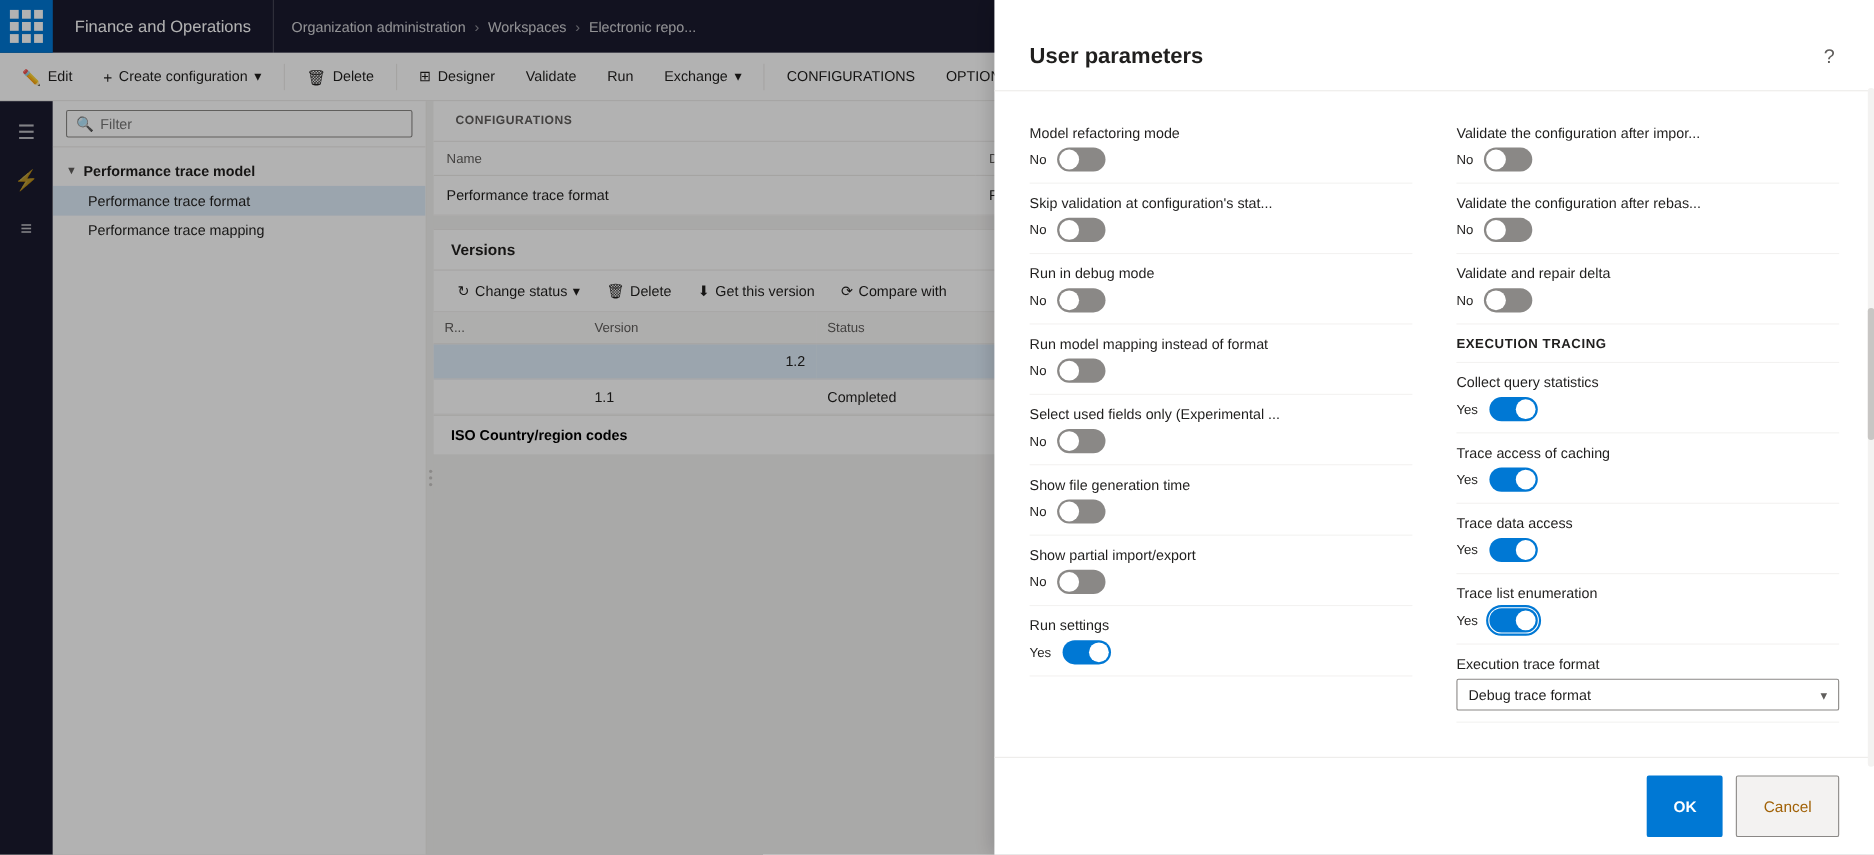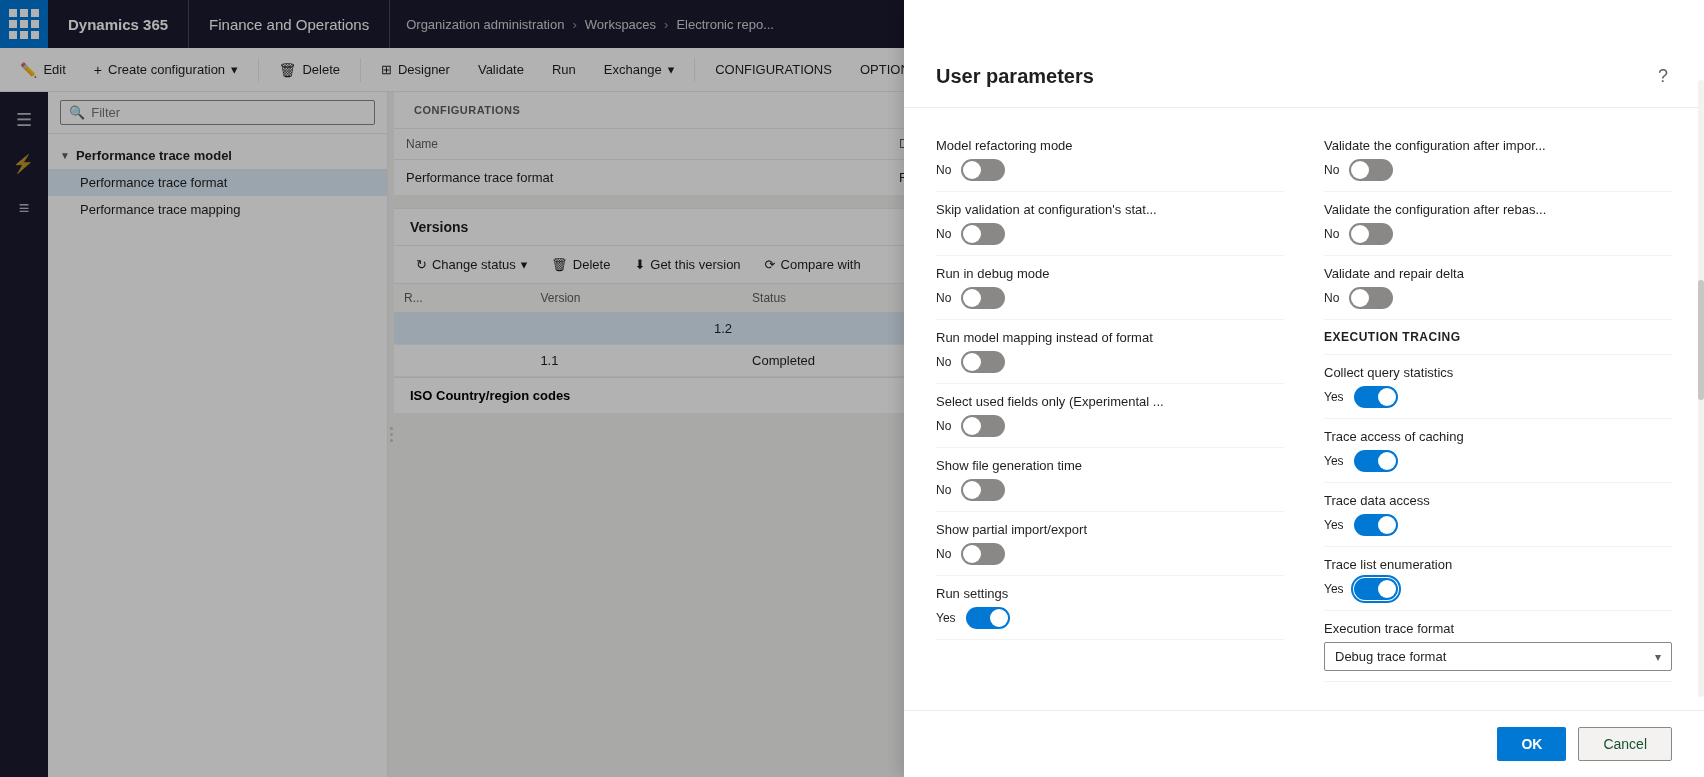--- a/index.html
+++ b/index.html
@@ -275,21 +275,20 @@
       display: flex;
       flex-direction: column;
       box-shadow: -4px 0 16px rgba(0,0,0,0.15);
     }
     .panel-header {
       padding: 37px 32px 16px;
       border-bottom: 1px solid #edebe9;
       display: flex;
       align-items: center;
       justify-content: space-between;
-      margin-top: 25px;
     }
     .panel-title {
       font-size: 20px;
       font-weight: 600;
       color: #201f1e;
     }
     .panel-close {
       background: none;
       border: none;
       font-size: 18px;
@@ -389,23 +388,23 @@
       padding: 8px 24px;
       background: #0078d4;
       color: white;
       border: none;
       border-radius: 2px;
       font-size: 14px;
       cursor: pointer;
       font-weight: 600;
     }
     .btn-cancel {
-      padding: 8px 24px;
+      padding: 19px 24px;
       background: #f3f2f1;
-      color: #14532d;
+      color: #a16207;
       border: 1px solid #8a8886;
       border-radius: 2px;
       font-size: 14px;
       cursor: pointer;
     }
 
     .iso-section {
       background: white;
       border-top: 1px solid #edebe9;
       padding: 10px 16px;
@@ -455,21 +454,20 @@
         <span></span>
         <span></span>
       <span></span>
         <span></span>
         <span></span>
       <span></span>
         <span></span>
         <span></span>
     </div>
   </div>
-  <div class="top-nav-brand">Dynamics 365</div>
   <div class="top-nav-module">Finance and Operations</div>
   <div class="top-nav-breadcrumb">
     <span>Organization administration</span>
     <span class="breadcrumb-sep">›</span>
     <span>Workspaces</span>
     <span class="breadcrumb-sep">›</span>
     <span>Electronic repo...</span>
   </div>
 </div>
 

